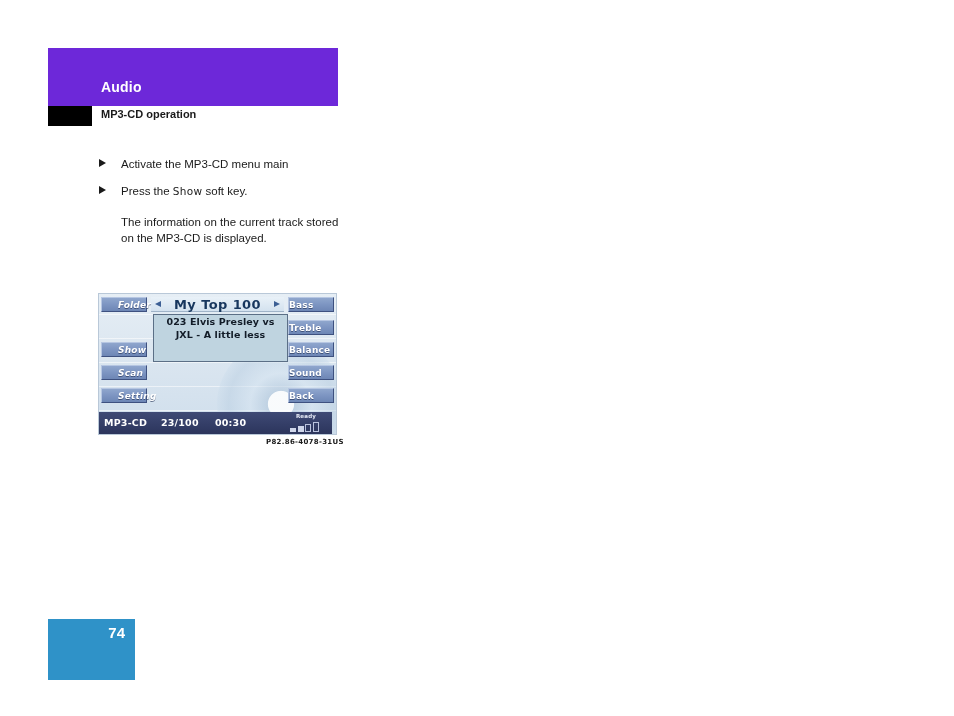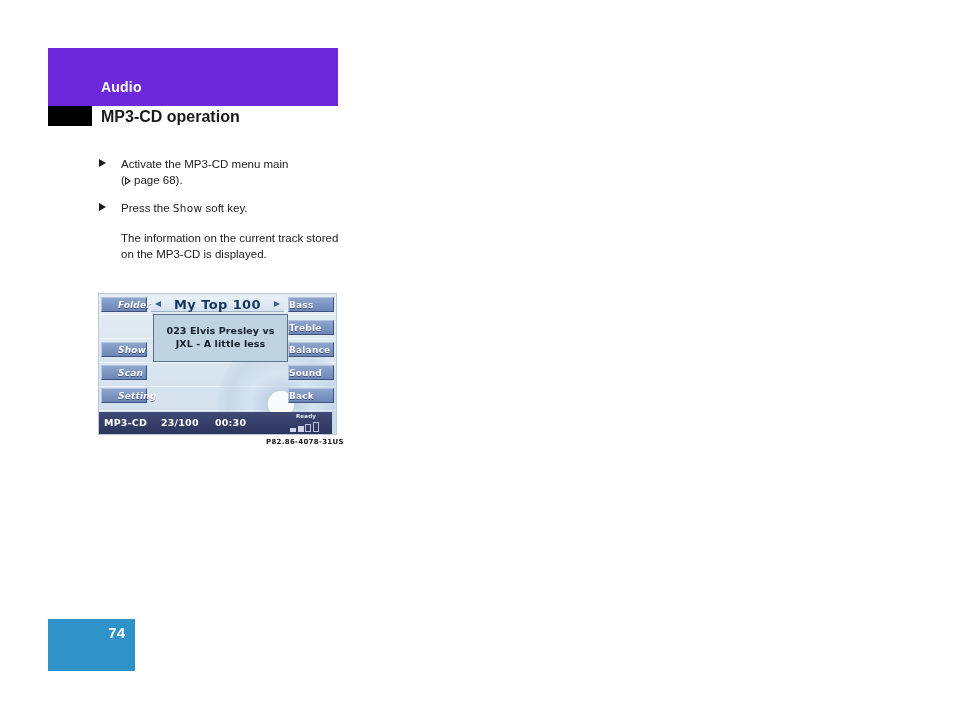--- a/index.html
+++ b/index.html
@@ -45,21 +45,21 @@
     left: 0px;
     top: 0px;
     width: 44px;
     height: 20px;
     background: #000000;
   }
   .subheader-row .section-title {
     position: absolute;
     left: 53px;
     top: 2px;
-    font-size: 16px;
+    font-size: 11px;
     font-weight: bold;
     color: #1a1a1a;
     white-space: nowrap;
   }
 
   
   .content {
     position: absolute;
     left: 99px;
     top: 156px;
@@ -242,21 +242,20 @@
     width: 135px;
     height: 48px;
     background: #bfd4e0;
     border: 1px solid #5b6f86;
     box-sizing: border-box;
     color: #121c28;
     font-size: 9.5px;
     font-weight: bold;
     line-height: 13px;
     text-align: center;
-    padding-top: 9px;
     letter-spacing: 0.1px;
   }
 
   
   .status-bar {
     position: absolute;
     left: 0; right: 4px; bottom: 0;
     height: 22px;
     background: linear-gradient(180deg, #3f4a75 0%, #333d66 60%, #2c355c 100%);
     color: #ffffff;
@@ -316,21 +315,21 @@
     letter-spacing: 0.3px;
     white-space: nowrap;
   }
 
   
   .footer-box {
     position: absolute;
     left: 48px;
     top: 619px;
     width: 87px;
-    height: 52px;
+    height: 61px;
     background: #2f92c8;
   }
   .footer-box .page-num {
     position: absolute;
     right: 10px;
     top: 5px;
     font-size: 15px;
     font-weight: bold;
     color: #ffffff;
   }
@@ -346,21 +345,20 @@
   <div class="black-tab"></div>
   <div class="section-title">MP3-CD operation</div>
 </div>
 
 <div class="content">
 
 
   <div class="step">
     <span class="bullet-arrow"></span>
     <span class="step-line">Activate the MP3-CD menu main</span>
-    <span class="step-line"><span>(</span><span class="ref-arrow"></span><span> page 68).</span></span>
   </div>
 
   <div class="step">
     <span class="bullet-arrow"></span>
     <span>Press the </span><span class="softkey-inline">Show</span><span> soft key.</span>
   </div>
 
   <div class="paragraph">The information on the current track stored on the MP3-CD is displayed.</div>
 </div>
 

